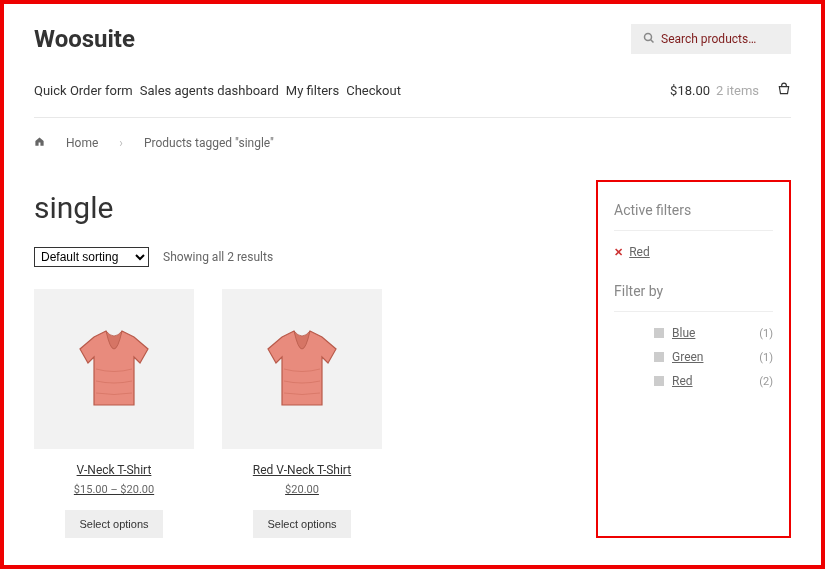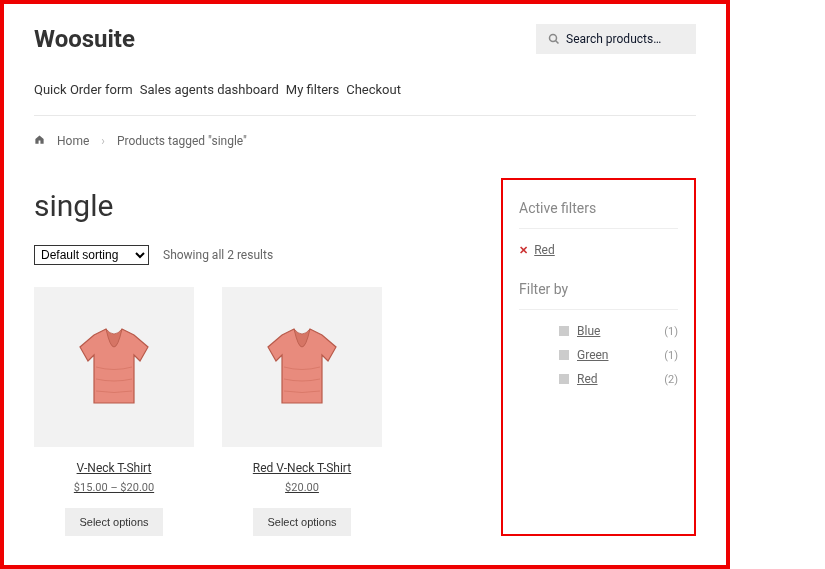--- a/index.html
+++ b/index.html
@@ -1,30 +1,30 @@
 <!DOCTYPE html>
 <html><head>
 <meta charset="utf-8">
 <style>
 * { box-sizing: border-box; margin: 0; padding: 0; }
 body { font-family: -apple-system, BlinkMacSystemFont, "Segoe UI", Roboto, Arial, sans-serif; color: #333; background: #fff; }
-.frame { border: 4px solid #ee0000; width: 730px; height: 569px; overflow: hidden; position: relative; }
+.frame { border: 4px solid #ee0000; width: 825px; height: 569px; overflow: hidden; position: relative; }
 .inner { padding: 20px 30px 0 30px; }
 .topbar { display: flex; justify-content: space-between; align-items: center; margin-bottom: 28px; }
 .brand { font-size: 24px; font-weight: 700; color: #333; }
-.search-box { background: #eee; display: flex; align-items: center; padding: 8px 12px; width: 160px; font-size: 12px; color: #0f172a; }
+.search-box { background: #eee; display: flex; align-items: flex-start; padding: 8px 12px; width: 160px; font-size: 12px; color: #7f1d1d; }
 .search-box svg { margin-right: 6px; }
 .navrow { display: flex; justify-content: space-between; align-items: center; border-bottom: 1px solid #e8e8e8; padding-bottom: 18px; margin-bottom: 18px; }
 .navmenu { display: flex; gap: 7px; font-size: 13px; color: #333; }
 .navmenu span { cursor: pointer; }
 .cart-summary { display: flex; align-items: center; gap: 6px; font-size: 13px; }
 .cart-price { color: #333; }
 .cart-qty { color: #aaa; }
 .basket-icon { margin-left: 12px; }
-.breadcrumb { font-size: 12px; color: #666; display: flex; align-items: center; gap: 12px; margin-bottom: 40px; }
+.breadcrumb { font-size: 12px; color: #666; display: flex; align-items: center; gap: 21px; margin-bottom: 40px; }
 .breadcrumb .sep { color: #bbb; }
 .main-area { display: flex; gap: 48px; }
 .content { flex: 1; }
 .page-title { font-size: 30px; font-weight: 400; margin-bottom: 22px; color: #333; }
 .sort-row { display: flex; align-items: center; gap: 14px; margin-bottom: 22px; }
 .sort-select { font-size: 12px; border: 1px solid #333; padding: 1px 2px; background: #fff; width: 115px; }
 .result-count { font-size: 12px; color: #666; }
 .products { display: flex; gap: 28px; }
 .product { width: 160px; text-align: center; text-decoration: underline; }
 .product-img { width: 160px; height: 160px; background: #f2f2f2; display: flex; align-items: center; justify-content: center; margin-bottom: 14px; }
@@ -62,20 +62,29 @@
     <span>Search products…</span>
   </div>
 </div>
 
 <div class="navrow">
   <div class="navmenu">
     <span>Quick Order form</span>
     <span>Sales agents dashboard</span>
     <span>My filters</span>
     <span>Checkout</span>
+  </div>
+  <div class="cart-summary">
+    <span class="cart-price">$18.00</span>
+    <span class="cart-qty">2 items</span>
+    <span class="basket-icon">
+      <svg width="14" height="14" viewBox="0 0 24 24" fill="#333">
+              <path d="M4 8 L20 8 L18 20 L6 20 Z M8 8 L8 6 a4 4 0 0 1 8 0 L16 8" fill="none" stroke="#333" stroke-width="2"></path>
+            </svg>
+    </span>
   </div>
 </div>
 
 <div class="breadcrumb">
   <span>
     <svg width="11" height="11" viewBox="0 0 24 24" fill="#666">
             <path d="M3 11 L12 3 L21 11 L21 21 L14 21 L14 14 L10 14 L10 21 L3 21 Z"></path>
           </svg>
   </span>
   <span>Home</span>

